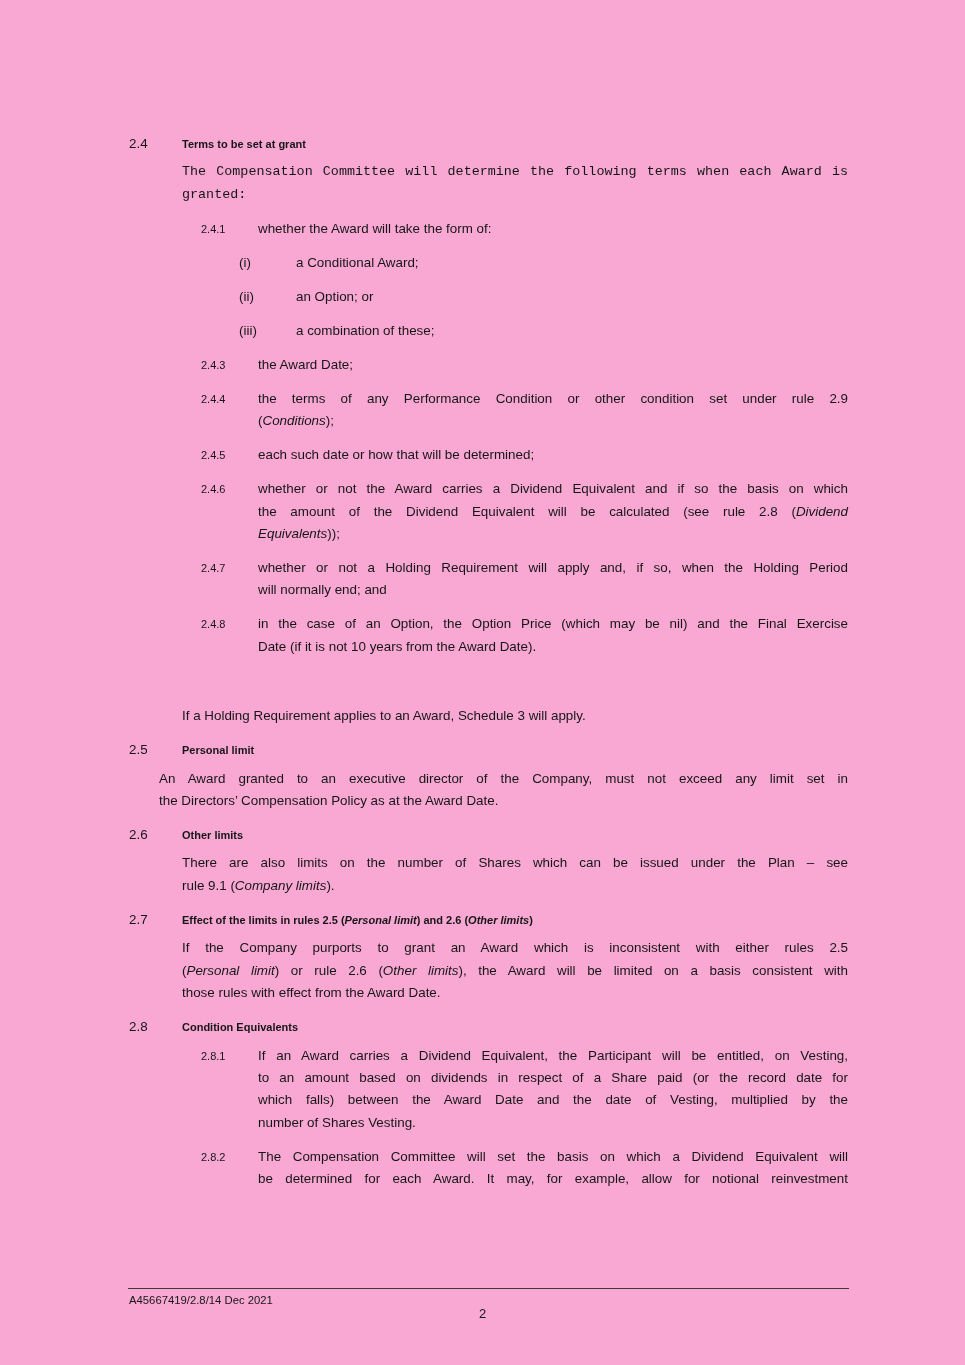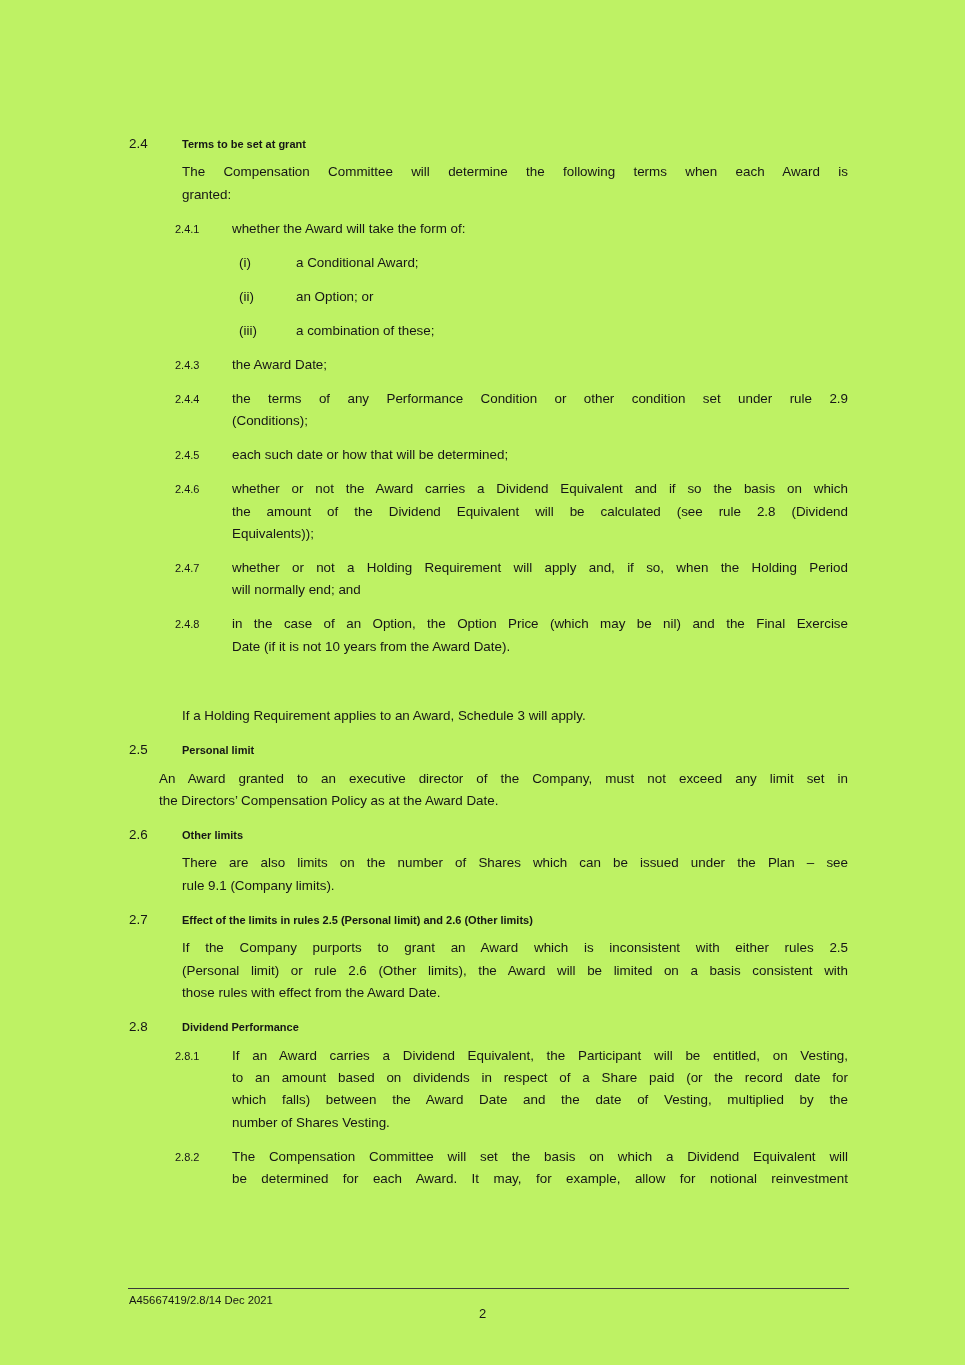--- a/index.html
+++ b/index.html
@@ -1,52 +1,52 @@
 <!DOCTYPE html>
 <html><head>
 <meta charset="utf-8">
 <style>
   html,body { margin:0; padding:0; background:#ffffff; }
   .page {
-    position:relative; width:965px; height:1365px; background:#bef264;
+    position:relative; width:965px; height:1365px; background:#f9a8d4;
     font-family:"Liberation Sans", sans-serif; font-size:13.4px; color:#161616;
     overflow:hidden;
   }
   .content { position:absolute; left:129px; top:133px; width:719px; }
   .section { }
   .sec-head { display:flex; margin:10px 0 6px 0; line-height:22.4px; }
   .section:first-child .sec-head { margin-top:0; }
   .sec-num { width:53px; flex:none; }
   .sec-title { flex:1; font-weight:bold; font-size:11px; }
   .blk { margin-bottom:11.6px; }
   .line { line-height:22.4px; min-height:22.4px; }
   .line.just { text-align:justify; text-align-last:justify; text-justify:inter-word; }
   .para { }
-  .sub { display:flex; margin-left:46px; }
+  .sub { display:flex; margin-left:72px; }
   .sub-num { width:57px; flex:none; font-size:11px; line-height:22.4px; }
   .sub-body { flex:1; min-width:0; }
   .item { display:flex; margin-left:110px; }
   .item-marker { width:57px; flex:none; line-height:22.4px; }
   .item-body { flex:1; min-width:0; }
-  .it { }
+  .it { font-style:italic; }
   .footer-rule { position:absolute; left:128px; top:1288px; width:721px; border-top:1.5px solid #3a3a3a; }
   .doc-ref { position:absolute; left:129px; top:1293px; font-size:11.3px; line-height:14px; }
   .page-num { position:absolute; left:0; top:1306px; width:965px; text-align:center; font-size:13px; }
 </style>
 </head>
 <body>
 
 <div class="page">
   <div class="content" id="doc-content">
       <div class="section">
         <div class="sec-head">
           <div class="sec-num">2.4</div>
           <div class="sec-title"><span>Terms to be set at grant</span></div>
         </div>
-        <div class="para blk" style="margin-left: 53px;">
+        <div class="para blk" style="margin-left: 53px; font-family: Liberation Mono, monospace;">
           <div class="line just"><span>The Compensation Committee will determine the following terms when each Award is</span></div>
           <div class="line"><span>granted:</span></div>
         </div>
         <div class="sub blk">
           <div class="sub-num">2.4.1</div>
           <div class="sub-body">
             <div class="line"><span>whether the Award will take the form of:</span></div>
           </div>
         </div>
         <div class="item blk">
@@ -139,21 +139,21 @@
         </div>
         <div class="para blk" style="margin-left: 53px;">
           <div class="line just"><span>If the Company purports to grant an Award which is inconsistent with either rules 2.5</span></div>
           <div class="line just"><span>(</span><span class="it">Personal limit</span><span>) or rule 2.6 (</span><span class="it">Other limits</span><span>), the Award will be limited on a basis consistent with</span></div>
           <div class="line"><span>those rules with effect from the Award Date.</span></div>
         </div>
       </div>
       <div class="section">
         <div class="sec-head">
           <div class="sec-num">2.8</div>
-          <div class="sec-title"><span>Dividend Performance</span></div>
+          <div class="sec-title"><span>Condition Equivalents</span></div>
         </div>
         <div class="sub blk">
           <div class="sub-num">2.8.1</div>
           <div class="sub-body">
             <div class="line just"><span>If an Award carries a Dividend Equivalent, the Participant will be entitled, on Vesting,</span></div>
             <div class="line just"><span>to an amount based on dividends in respect of a Share paid (or the record date for</span></div>
             <div class="line just"><span>which falls) between the Award Date and the date of Vesting, multiplied by the</span></div>
             <div class="line"><span>number of Shares Vesting.</span></div>
           </div>
         </div>

